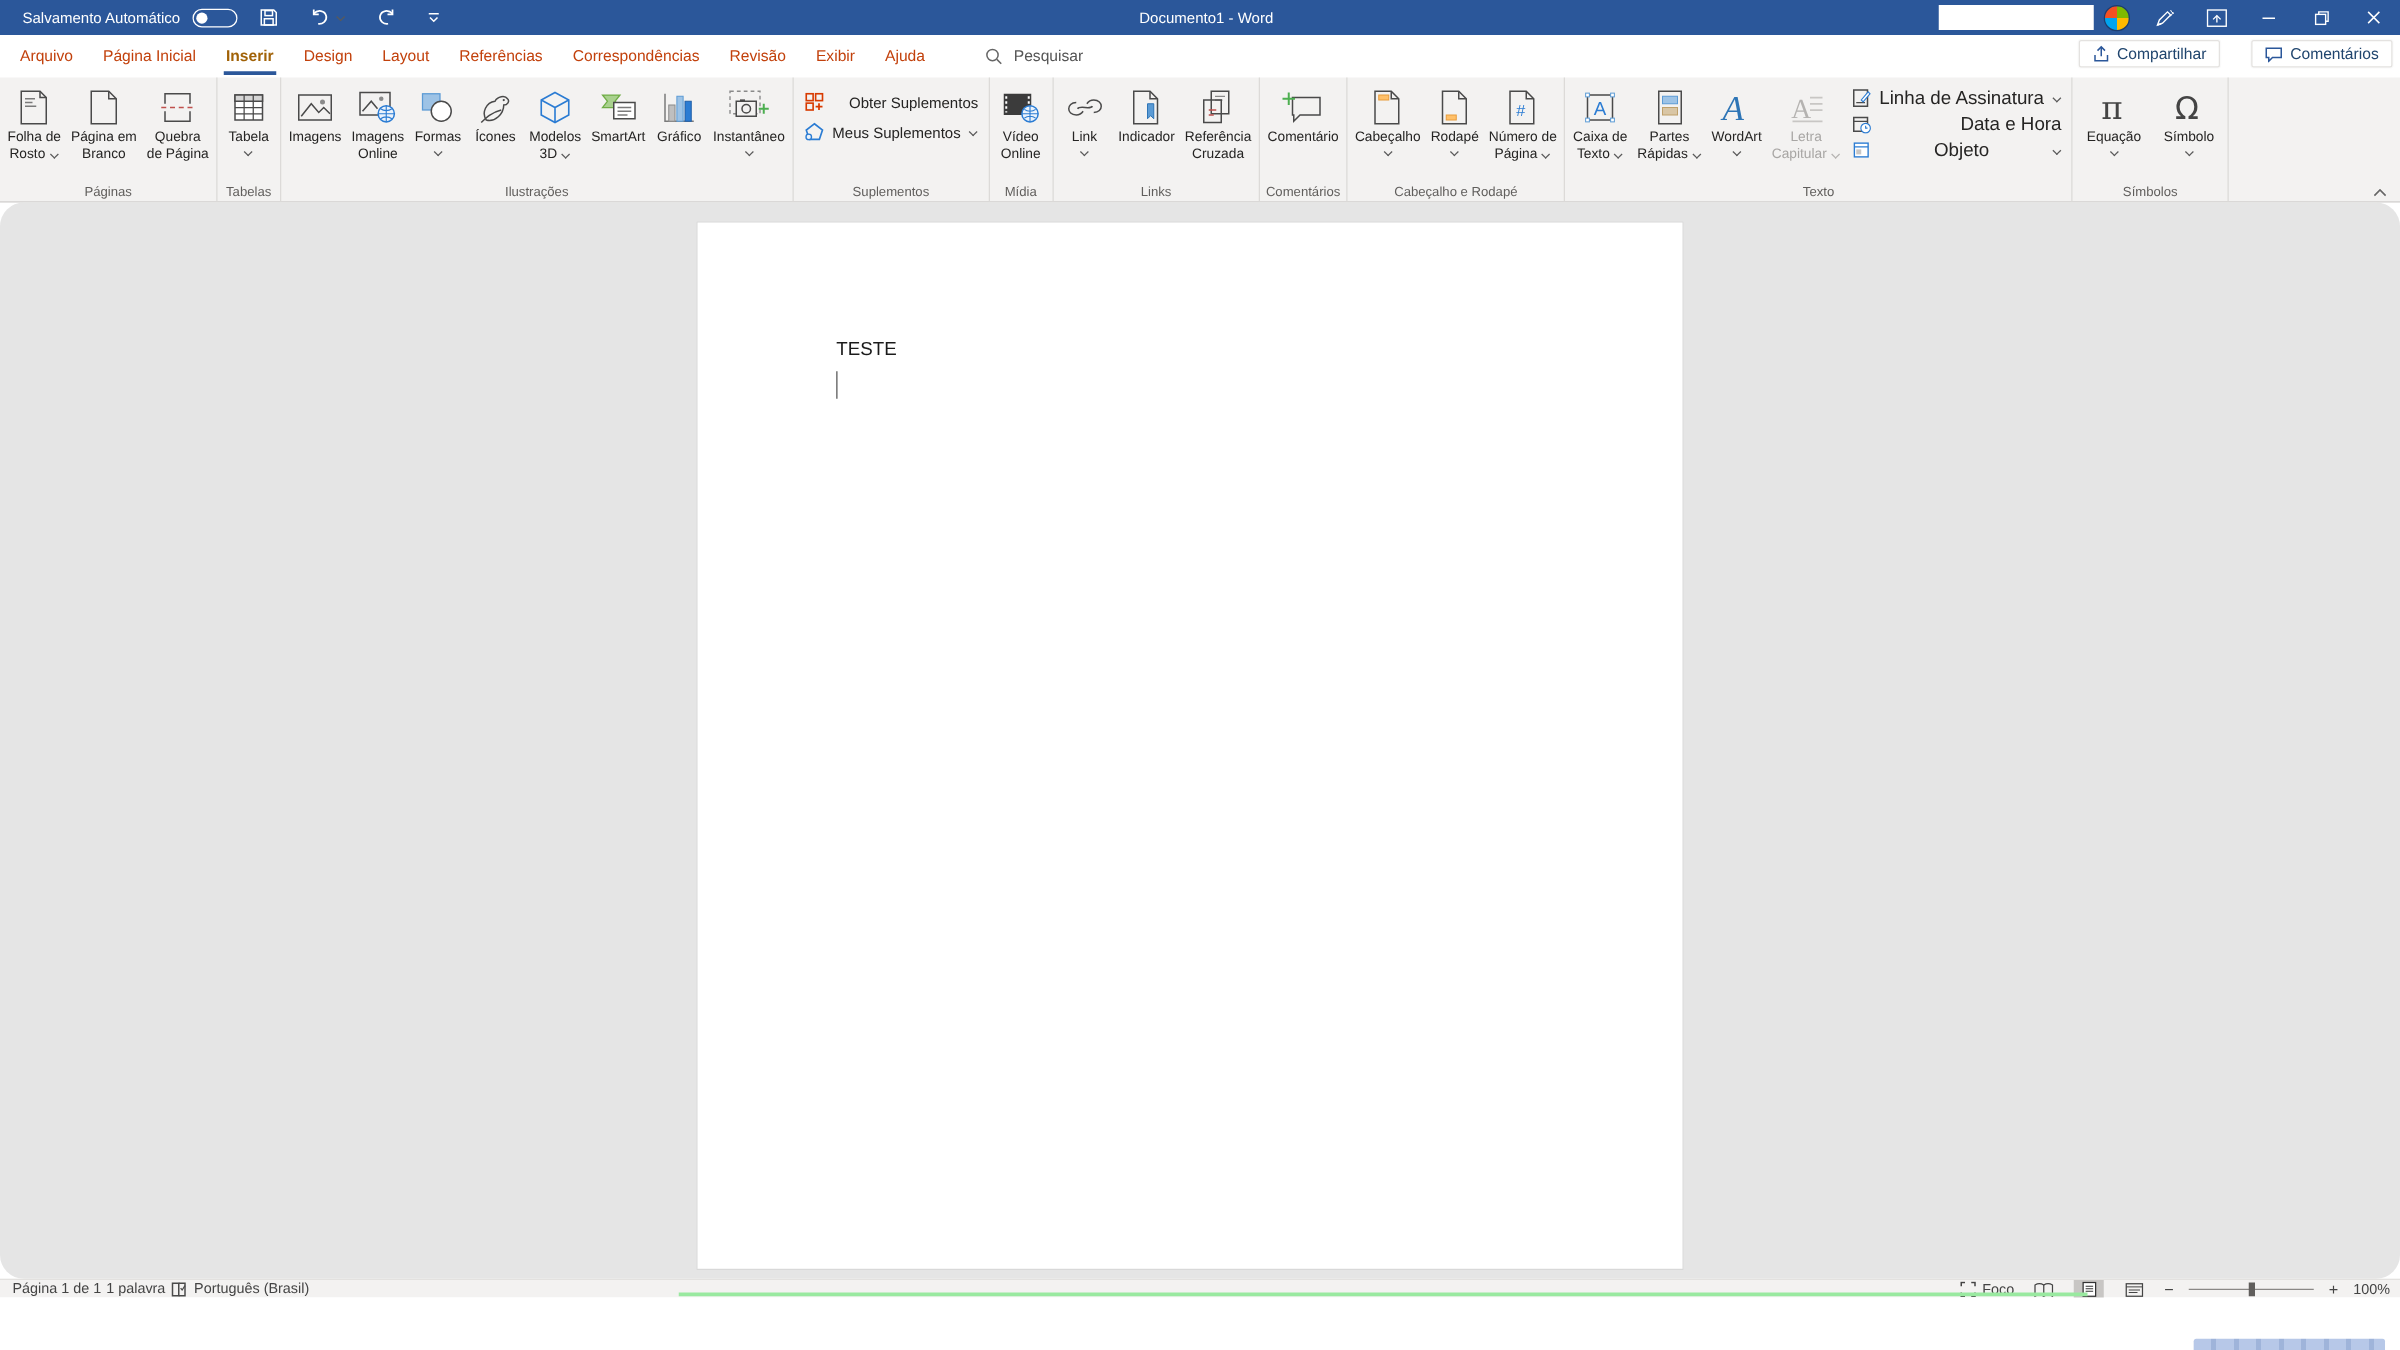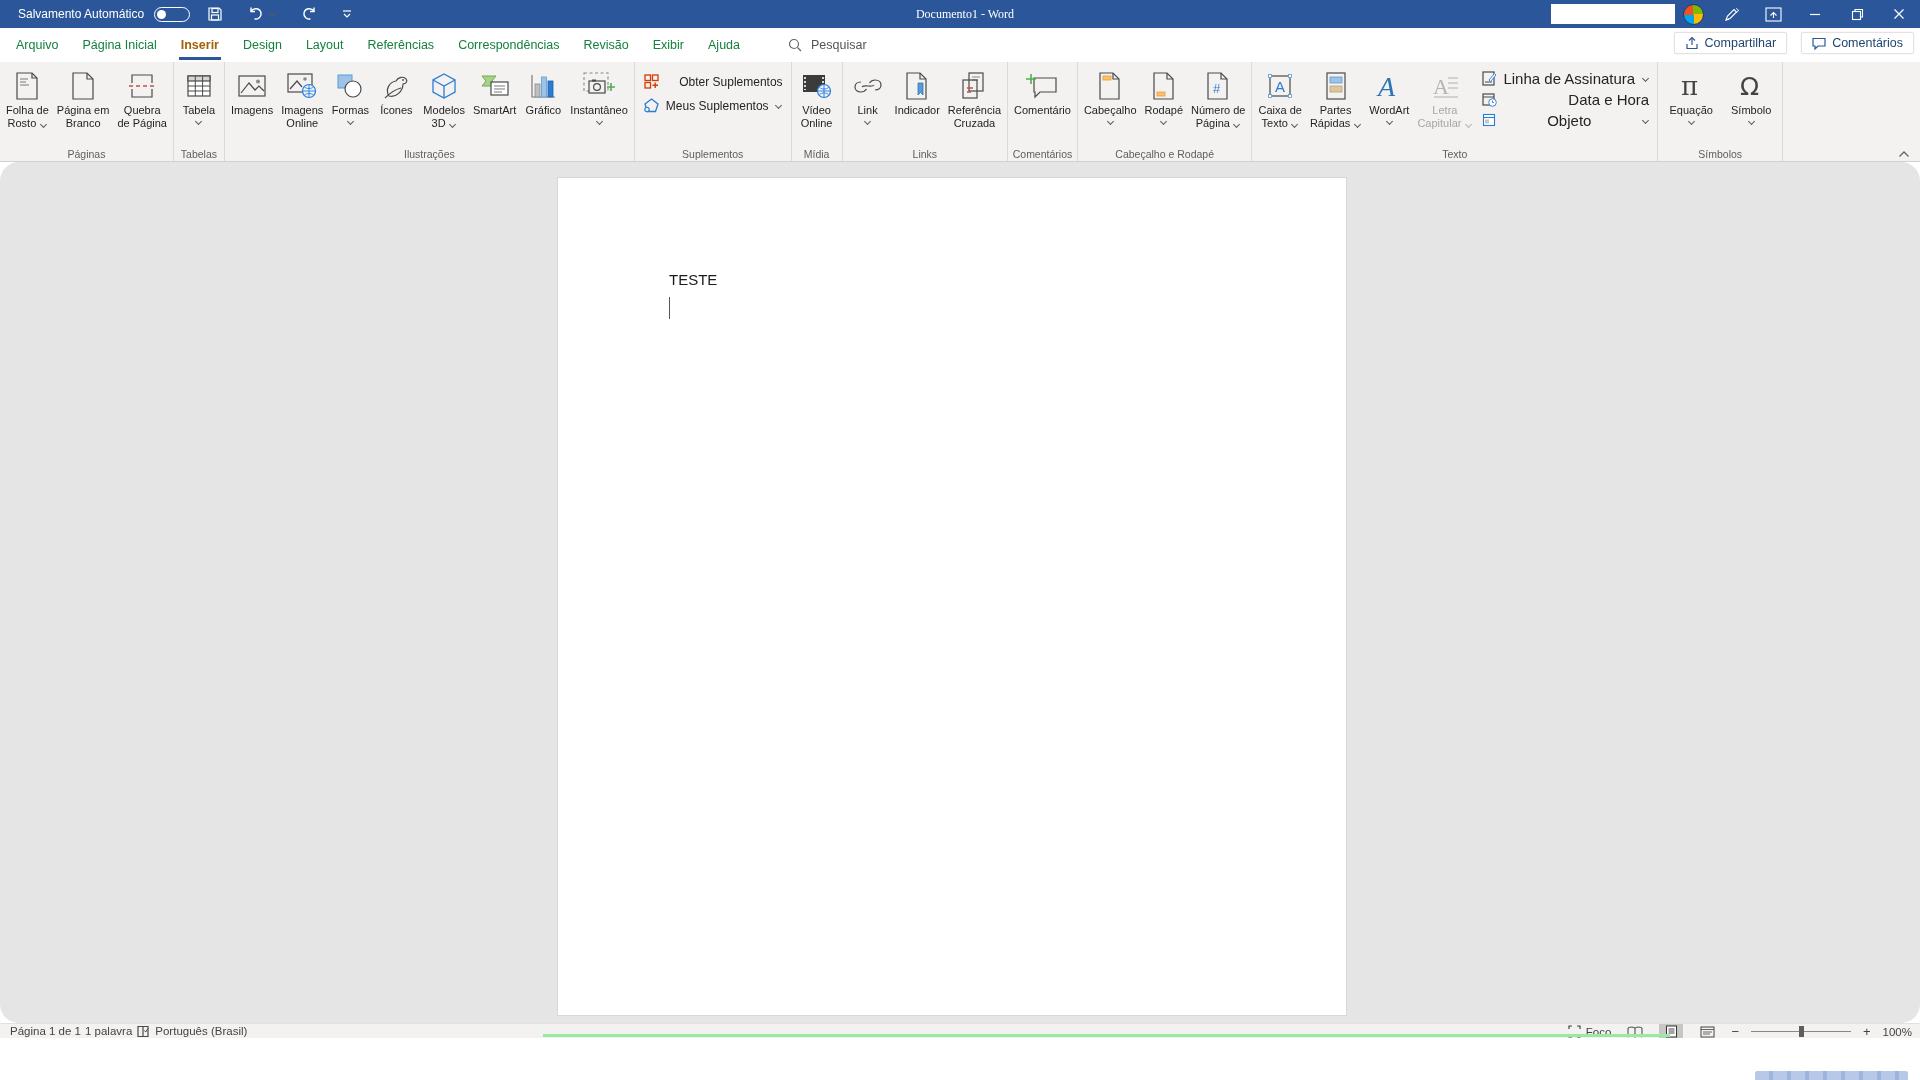--- a/index.html
+++ b/index.html
@@ -11,40 +11,40 @@
   #titlebar { position:absolute; top:0; left:0; width:1920px; height:28px;
     background:#2b579a; color:#fff; display:flex; align-items:center; font-size:12px; }
   .tb-left { display:flex; align-items:center; gap:10px; padding-left:18px; }
   .autosave-toggle { width:36px; height:15px; border:1px solid #fff; border-radius:8px;
     position:relative; }
   .autosave-toggle .knob { position:absolute; left:2px; top:2px; width:9px; height:9px;
     background:#fff; border-radius:50%; }
   .tb-btn { display:flex; align-items:center; justify-content:center; height:28px;
     padding:0 7px; color:#fff; }
   .tb-title { position:absolute; left:10px; right:0; top:0; height:28px; display:flex;
-    align-items:center; justify-content:center; pointer-events:none; font-size:12px;font-family:Liberation Serif, serif; }
+    align-items:center; justify-content:center; pointer-events:none; font-size:12px; }
   .tb-right { position:absolute; right:0; top:0; height:28px; display:flex; align-items:center; }
   .tb-search { width:124px; height:20px; background:#fff; border:none; margin-right:8px; }
   .avatar { width:21px; height:21px; border-radius:50%;
     background:conic-gradient(#7fba00 0 90deg, #ffb900 90deg 180deg, #00a4ef 180deg 270deg, #f25022 270deg 360deg);
     border:1px solid #1d3c6e; margin-right:6px; }
   .winbtn { width:42px; height:28px; display:flex; align-items:center; justify-content:center; }
 
   
   #tabrow { position:absolute; top:28px; left:0; width:1920px; height:34px; background:#ffffff;
     display:flex; align-items:center; }
   .tabs { display:flex; align-items:stretch; height:34px; padding-left:4px; }
-  .tab { display:flex; align-items:center; padding:0 12px; font-size:12.5px; color:#15803d;
+  .tab { display:flex; align-items:center; padding:0 12px; font-size:12.5px; color:#c2410c;
     position:relative; white-space:nowrap; }
   .tab.selected { color:#a16207; font-weight:bold; }
   .tab.selected::after { content:""; position:absolute; left:10px; right:10px; bottom:2px;
     height:3px; background:#2b579a; }
   .tab-search { display:flex; align-items:flex-start; gap:9px; margin-left:36px; color:#555;
     font-size:12.5px; }
-  .tabrow-right { position:absolute; right:6px; top:4px; display:flex; gap:14px; }
+  .tabrow-right { position:absolute; right:6px; top:4px; display:flex; gap:25px; }
   .pill-btn { display:flex; align-items:center; gap:6px; background:#fff;
     border:1px solid #e4e2e0; border-radius:2px; padding:3px 10px; font-size:12.5px;
     color:#20456e; box-shadow:0 0 0 1px rgba(0,0,0,0.02); }
 
   
   #ribbon { position:absolute; top:62px; left:0; width:1920px; height:100px; background:#f3f2f1;
     border-bottom:1px solid #d2d0ce; display:flex; }
   .rgroup { position:relative; border-right:1px solid #dcdad8; padding:5px 2px 15px 2px;
     display:flex; align-items:flex-start; }
   .glabel { position:absolute; bottom:1px; left:0; right:0; text-align:center;

